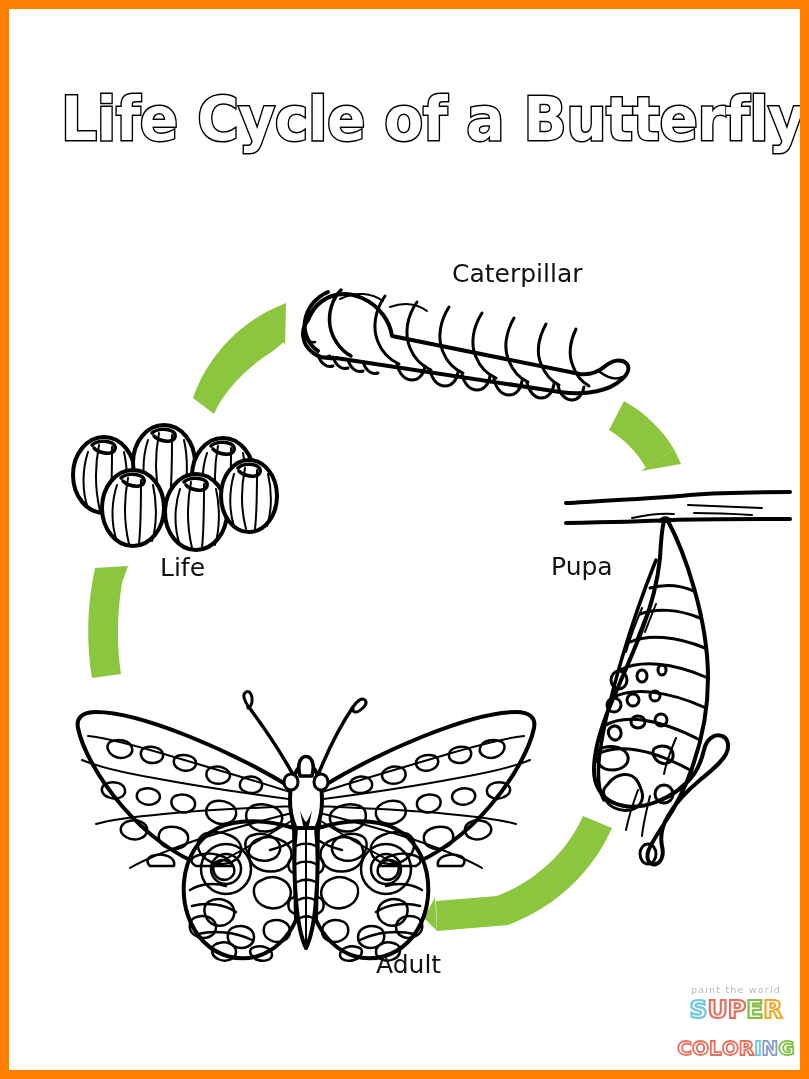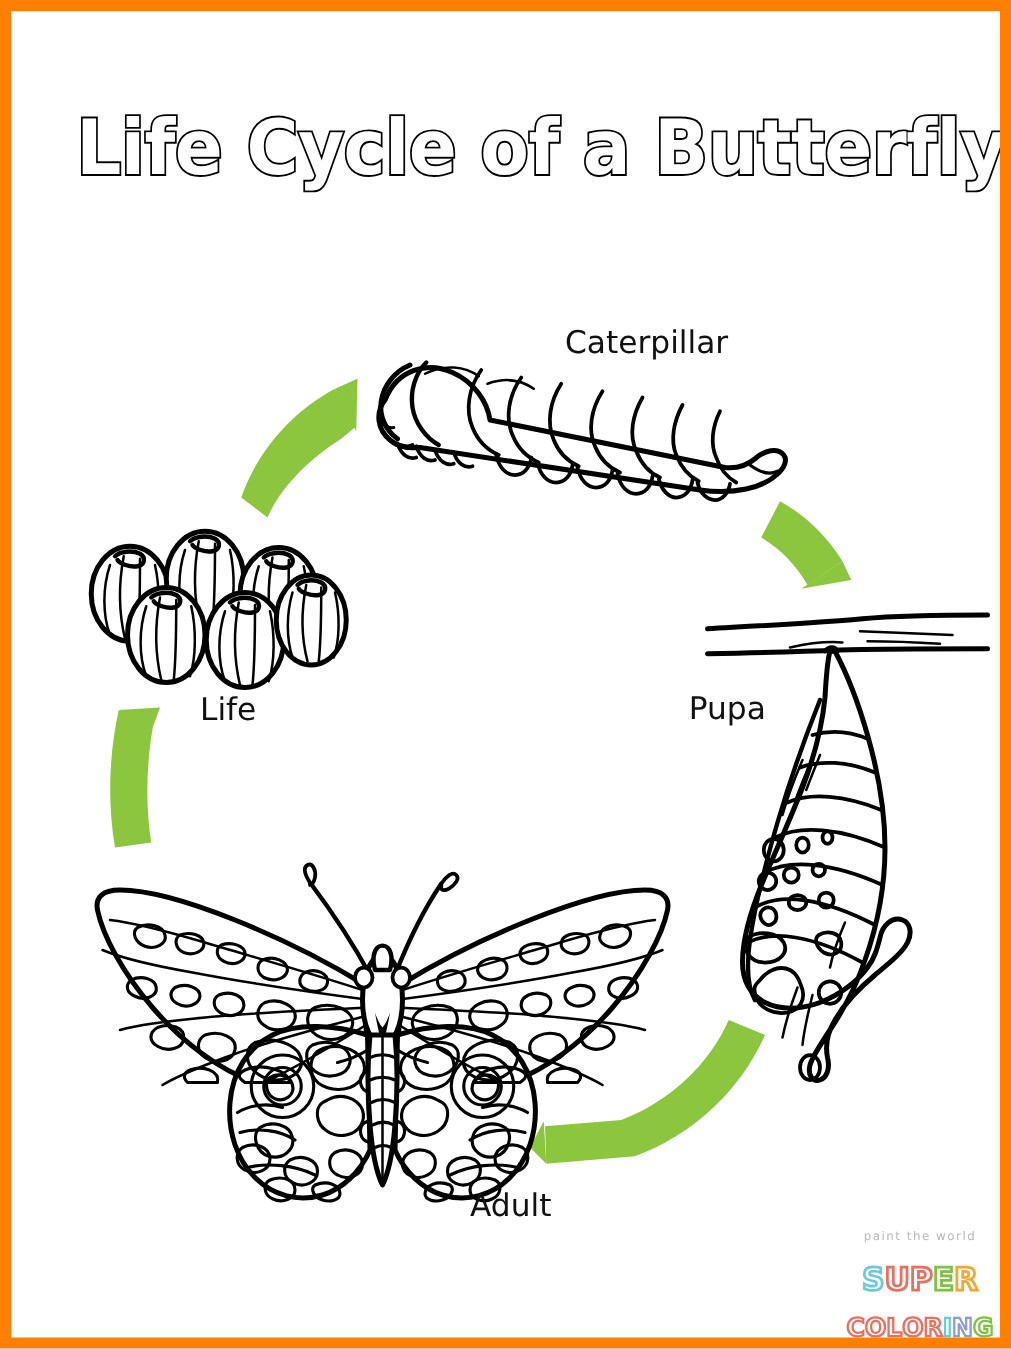--- a/index.html
+++ b/index.html
@@ -99,21 +99,21 @@
     width: 128px;
     height: 70px;
     text-align: center;
   }
   #logo-tagline {
     font-family: "DejaVu Sans", sans-serif;
     font-size: 9.5px;
     color: #b9b9b9;
     letter-spacing: 1.2px;
     line-height: 1;
-    margin-bottom: 16px;
+    margin-bottom: 2px;
     white-space: nowrap;
   }
   .logo-word {
     line-height: 1;
     white-space: nowrap;
     font-family: "DejaVu Sans", sans-serif;
     font-weight: bold;
   }
   #logo-super { font-size: 25px; letter-spacing: 0px; }
   #logo-coloring { font-size: 20px; letter-spacing: 0px; margin-top: 16px; }

